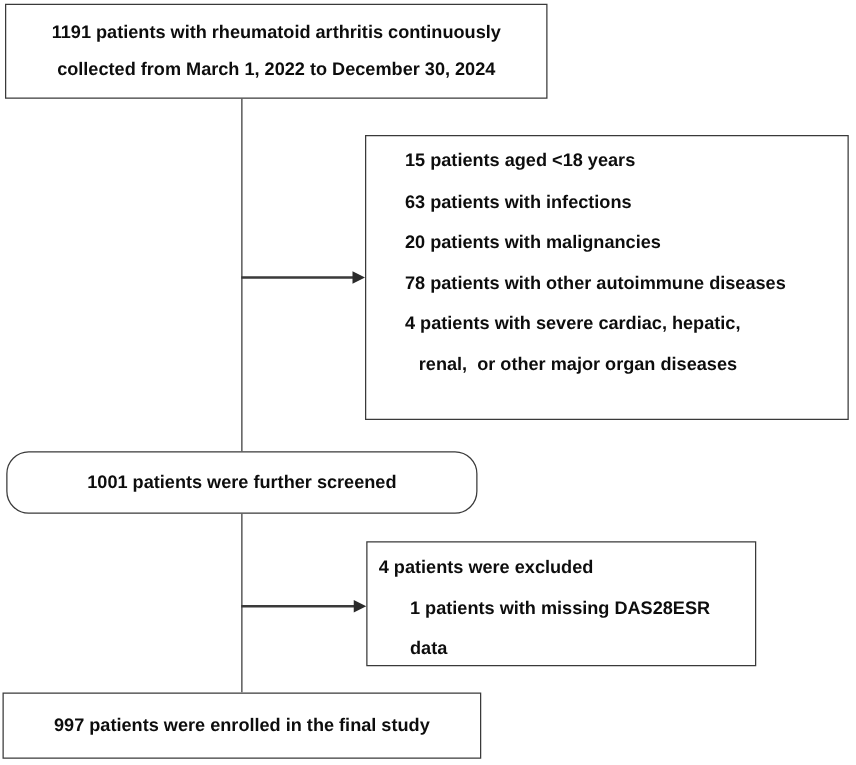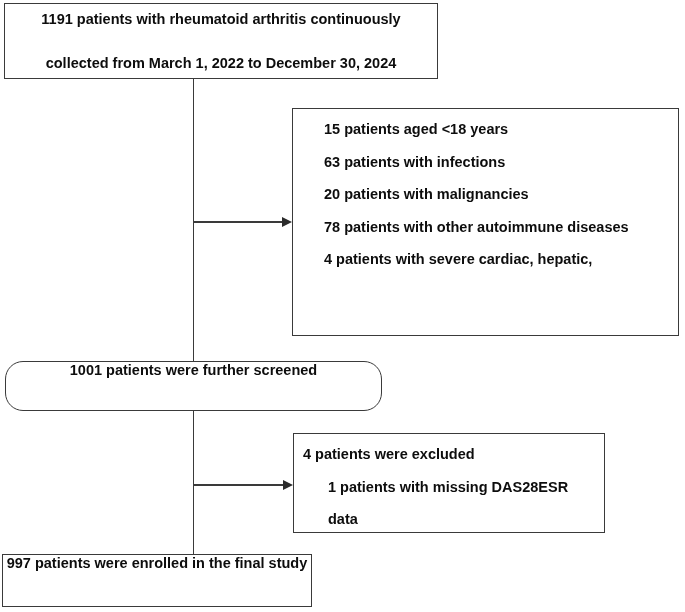--- a/index.html
+++ b/index.html
@@ -21,35 +21,35 @@
     position: absolute;
     border: 1.6px solid #3a3a3a;
     background: #ffffff;
     box-sizing: border-box;
     font-size: 14.5px;
   }
   .box.centered {
     display: flex;
     flex-direction: column;
     align-items: center;
-    justify-content: space-between;
+    justify-content: center;
     text-align: center;
   }
   .top-box {
     left: 4px; top: 3px;
     width: 434px; height: 76px;
   }
   .top-box .line { line-height: 30px; white-space: pre-wrap; }
   .screened-box {
     left: 5px; top: 361px;
     width: 377px; height: 50px; border-radius: 18px;
   }
   .final-box {
     left: 2px; top: 554px;
-    width: 310px; height: 53px;
+    width: 383px; height: 53px;
   }
   .excl-box-1 {
     left: 292px; top: 108px;
     width: 387px; height: 228px;
     padding: 4px 6px;
   }
   .excl-box-2 {
     left: 293px; top: 433px;
     width: 312px; height: 100px;
     padding: 4px 9px;
@@ -106,20 +106,21 @@
   <div class="vline vline-2"></div>
   <div class="hline hline-2"></div>
   <div class="arrowhead arrowhead-2"></div>
 
   <div class="box excl-box-1">
     <div class="excl-item">15 patients aged &lt;18 years</div>
     <div class="excl-item">63 patients with infections</div>
     <div class="excl-item">20 patients with malignancies</div>
     <div class="excl-item">78 patients with other autoimmune diseases</div>
     <div class="excl-item">4 patients with severe cardiac, hepatic,</div>
+    <div class="excl-item continuation">renal,  or other major organ diseases</div>
   </div>
 
   <div class="box screened-box centered">
     <div class="line">1001 patients were further screened</div>
   </div>
 
   <div class="box excl-box-2">
     <div class="excl-title">4 patients were excluded</div>
     <div class="excl-item">1 patients with missing DAS28ESR data</div>
   </div>

